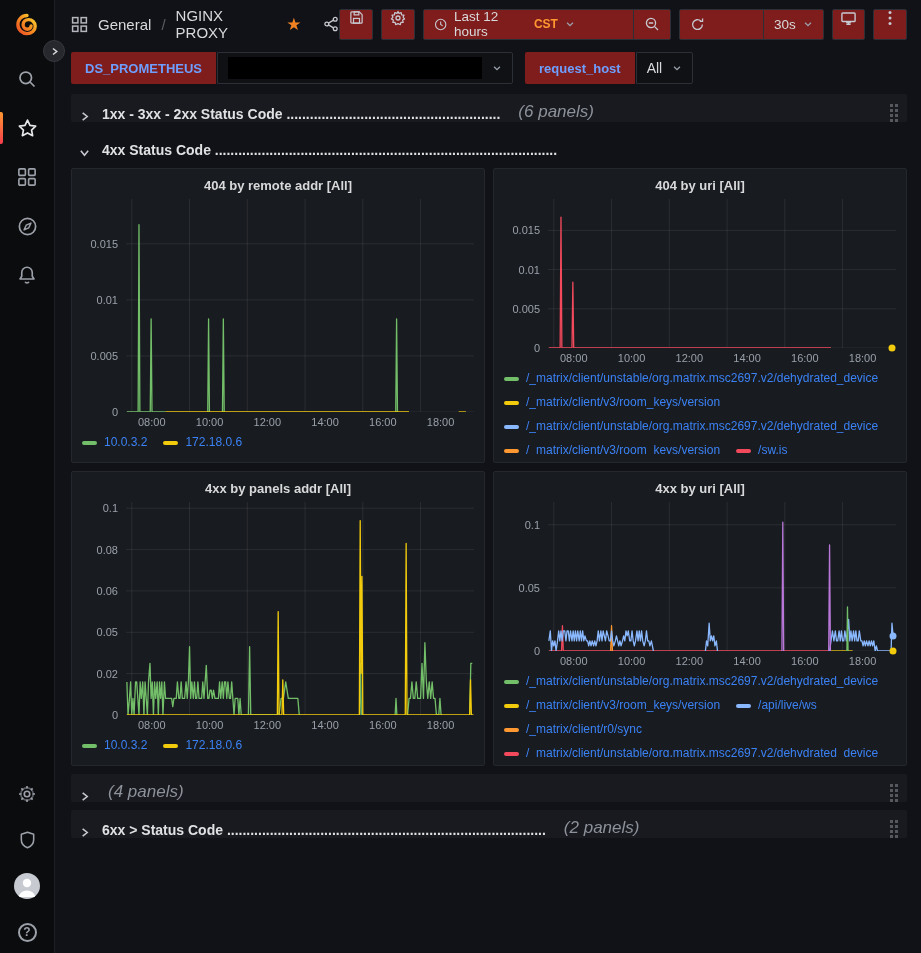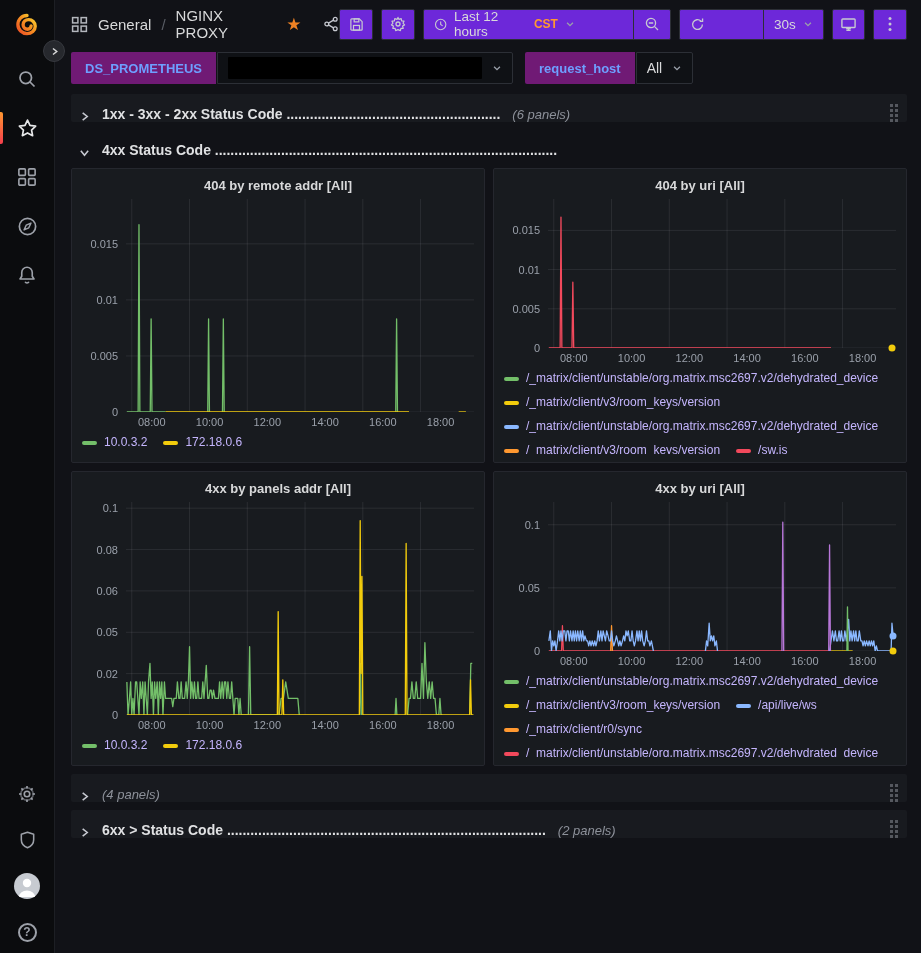--- a/index.html
+++ b/index.html
@@ -21,63 +21,63 @@
 
   
   .main{flex:1;display:flex;flex-direction:column;min-width:0;}
   .navbar{height:48px;display:flex;align-items:center;padding:0 14px 0 16px;flex:none;}
   .crumb{display:flex;align-items:center;gap:10px;color:#d8d9da;font-size:15px;}
   .crumb .sep{color:#5a5e66;}
   .crumb-icon{color:#b4b7bd;display:flex;}
   .fav-star{color:#ef8123;font-size:17px;line-height:1;margin-left:4px;}
   .share-icon{color:#c7c9d1;margin-left:12px;display:flex;cursor:pointer;}
   .nav-right{margin-left:auto;display:flex;align-items:center;gap:8px;}
-  .icon-btn,.btn-group{background:#6d28d9;border:1px solid #2c2f36;border-radius:2px;color:#c7c9d1;display:flex;align-items:center;height:31px;cursor:pointer;gap:48px;}
+  .icon-btn,.btn-group{background:#7f1d1d;border:1px solid #2c2f36;border-radius:2px;color:#c7c9d1;display:flex;height:31px;cursor:pointer;gap:48px;}
   .icon-btn{width:35px;justify-content:center;}
   .btn-group{padding:0;}
   .btn-seg{display:flex;align-items:center;gap:7px;padding:0 10px;height:100%;}
   .btn-seg + .btn-seg{border-left:1px solid #2c2f36;}
   .time-text{font-size:13.5px;color:#d8d9da;}
   .tz{font-size:12px;font-weight:bold;color:#ff9830;}
   .caret{color:#9aa0aa;display:flex;}
   .kebab-btn{border:1px solid #2c2f36;}
 
   
   .subnav{display:flex;align-items:center;gap:12px;padding:4px 14px 10px 16px;flex:none;}
   .var-group{display:flex;align-items:stretch;gap:1px;}
-  .var-label{background:#701a75;color:#6e9fff;font-size:13px;font-weight:bold;display:flex;align-items:center;padding:0 14px;height:32px;border-radius:2px 0 0 2px;}
+  .var-label{background:#7f1d1d;color:#6e9fff;font-size:13px;font-weight:bold;display:flex;align-items:center;padding:0 14px;height:32px;border-radius:2px 0 0 2px;}
   .var-value{background:#0f1115;border:1px solid #2c2f36;display:flex;align-items:center;gap:10px;padding:0 10px;height:32px;border-radius:0 2px 2px 0;min-width:0;}
   .redacted{width:268px;height:22px;background:#000;border-radius:1px;}
   .var-value .val-text{color:#d8d9da;font-size:14px;}
 
   
   .dash{padding:0 14px 0 16px;flex:1;overflow:hidden;}
   .row-head{height:28px;display:flex;align-items:flex-end;gap:12px;padding:0 8px;cursor:pointer;}
   .row-head.collapsed{background:#181a1f;border-radius:2px;}
   .row-head .chev{color:#c7c9d1;display:flex;flex:none;}
   .row-title{font-size:14px;font-weight:bold;color:#e0e1e3;white-space:nowrap;overflow:hidden;}
-  .panels-count{font-size:13px;font-style:italic;color:#8d919a;white-space:nowrap;}
+  .panels-count{font-size:17px;font-style:italic;color:#8d919a;white-space:nowrap;margin-left:6px;}
   .drag-dots{margin-left:auto;color:#55585f;display:flex;flex:none;}
   .rowgap{height:8px;}
   .panel-grid{display:grid;grid-template-columns:1fr 1fr;gap:8px;margin:10px 0 8px 0;}
 
   .panel{background:#181b1f;border:1px solid #25272e;border-radius:2px;height:295px;display:flex;flex-direction:column;padding:4px 10px 8px 10px;overflow:hidden;}
   .p-title{margin:0;font-size:13px;font-weight:600;color:#d8d9da;text-align:center;height:26px;line-height:26px;flex:none;cursor:pointer;}
   .chart{flex:1;display:grid;grid-template-columns:44px 1fr;grid-template-rows:1fr 18px;min-height:0;}
   .y-axis{position:relative;}
   .ytick{position:absolute;right:8px;transform:translateY(-50%);font-size:11px;color:#9aa0aa;white-space:nowrap;}
   .plot-wrap{position:relative;min-height:0;}
   svg.plot{position:absolute;inset:0;width:100%;height:100%;}
   .x-axis{grid-column:2;position:relative;}
   .xtick{position:absolute;top:4px;transform:translateX(-50%);font-size:11px;color:#9aa0aa;white-space:nowrap;padding-left:40px;}
   .dot{position:absolute;width:7px;height:7px;border-radius:50%;transform:translate(-50%,-50%);}
   .legend{flex:none;display:flex;flex-wrap:wrap;align-content:flex-start;overflow:hidden;padding-top:4px;}
   .l-item{display:inline-flex;align-items:center;margin:0 16px 7px 0;cursor:pointer;}
   .swatch{width:15px;height:4px;border-radius:2px;margin-right:7px;flex:none;}
-  .l-label{font-size:12px;color:#c4b5fd;white-space:nowrap;line-height:17px;text-align:center;}
+  .l-label{font-size:12px;color:#3b82f6;white-space:nowrap;line-height:17px;text-align:center;}
   .grid-line{stroke:rgba(204,204,220,0.10);stroke-width:1;}
 </style>
 </head>
 <body>
 
 <div class="app">
 
   <aside class="sidebar">
     <div class="logo-wrap side-icon" style="margin-bottom:30px;">
       <svg width="26" height="26" viewBox="0 0 24 24">

